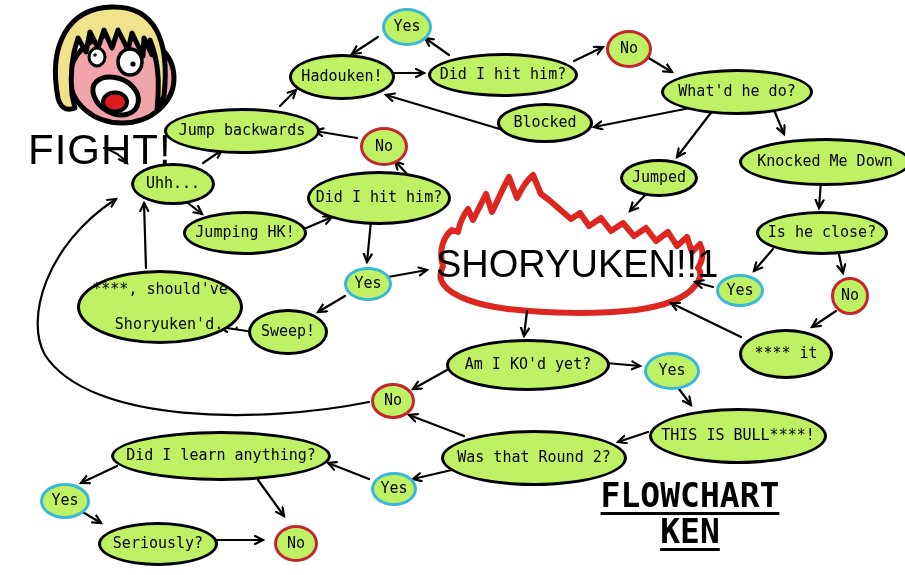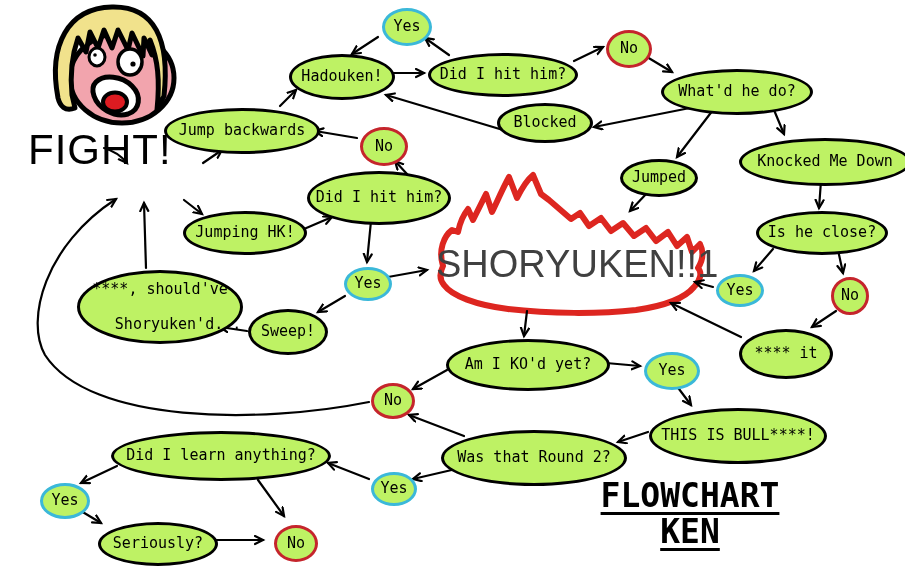--- a/index.html
+++ b/index.html
@@ -8,21 +8,21 @@
   svg.layer{position:absolute;left:0;top:0;}
   .node{position:absolute;display:flex;align-items:center;justify-content:center;
         text-align:center;background:#bef264;border:3.5px solid #000;border-radius:50%;
         font-size:15px;color:#000;line-height:1.15;white-space:nowrap;z-index:2;}
   .node.yes{border-color:#3bb8d9;}
   .node.no{border-color:#c5252c;}
   .node .two{white-space:pre;display:block;}
   .bigtext{position:absolute;color:#000;z-index:2;}
   #fight{left:5px;top:126px;font-family:"Liberation Sans",sans-serif;
          font-size:42px;letter-spacing:1px;font-weight:400;margin-left:23px;}
-  #shoryuken{left:436px;top:243px;width:262px;text-align:center;color:#404040;
+  #shoryuken{left:436px;top:243px;width:262px;text-align:center;color:#000000;
              font-family:"Liberation Sans",sans-serif;font-size:38px;z-index:3;}
   #ken-title{left:580px;top:478px;width:220px;text-align:center;
              font-size:33px;font-weight:bold;line-height:1.1;}
   #ken-title span{display:block;text-decoration:underline;text-decoration-thickness:3px;text-underline-offset:5px;}
 </style>
 </head>
 <body>
 
 <div id="canvas">
 
@@ -112,20 +112,21 @@
   </div>
 
   <div class="node yes" style="left:382px;top:8px;width:44px;height:32px;">Yes</div>
   <div class="node" style="left:289px;top:54px;width:100px;height:40px;">Hadouken!</div>
   <div class="node" style="left:428px;top:53px;width:144px;height:38px;">Did I hit him?</div>
   <div class="node no" style="left:606px;top:30px;width:40px;height:32px;">No</div>
   <div class="node" style="left:661px;top:69px;width:146px;height:40px;">What'd he do?</div>
   <div class="node" style="left:164px;top:108px;width:150px;height:40px;">Jump backwards</div>
   <div class="node" style="left:497px;top:103px;width:90px;height:34px;">Blocked</div>
   <div class="node no" style="left:360px;top:127px;width:42px;height:33px;">No</div>
+  <div class="node" style="left:131px;top:163px;width:78px;height:36px;">Uhh...</div>
   <div class="node" style="left:307px;top:171px;width:138px;height:48px;">Did I hit him?</div>
   <div class="node" style="left:620px;top:159px;width:72px;height:32px;">Jumped</div>
   <div class="node" style="left:739px;top:138px;width:166px;height:42px;">Knocked Me Down</div>
   <div class="node" style="left:183px;top:211px;width:118px;height:38px;">Jumping HK!</div>
   <div class="node" style="left:756px;top:211px;width:126px;height:38px;">Is he close?</div>
   <div class="node yes" style="left:344px;top:267px;width:42px;height:28px;">Yes</div>
   <div class="node yes" style="left:716px;top:274px;width:42px;height:27px;">Yes</div>
   <div class="node no" style="left:831px;top:277px;width:32px;height:32px;">No</div>
   <div class="node" style="left:77px;top:270px;width:160px;height:68px;">
     <span class="two"><span>****, should've</span><br>

